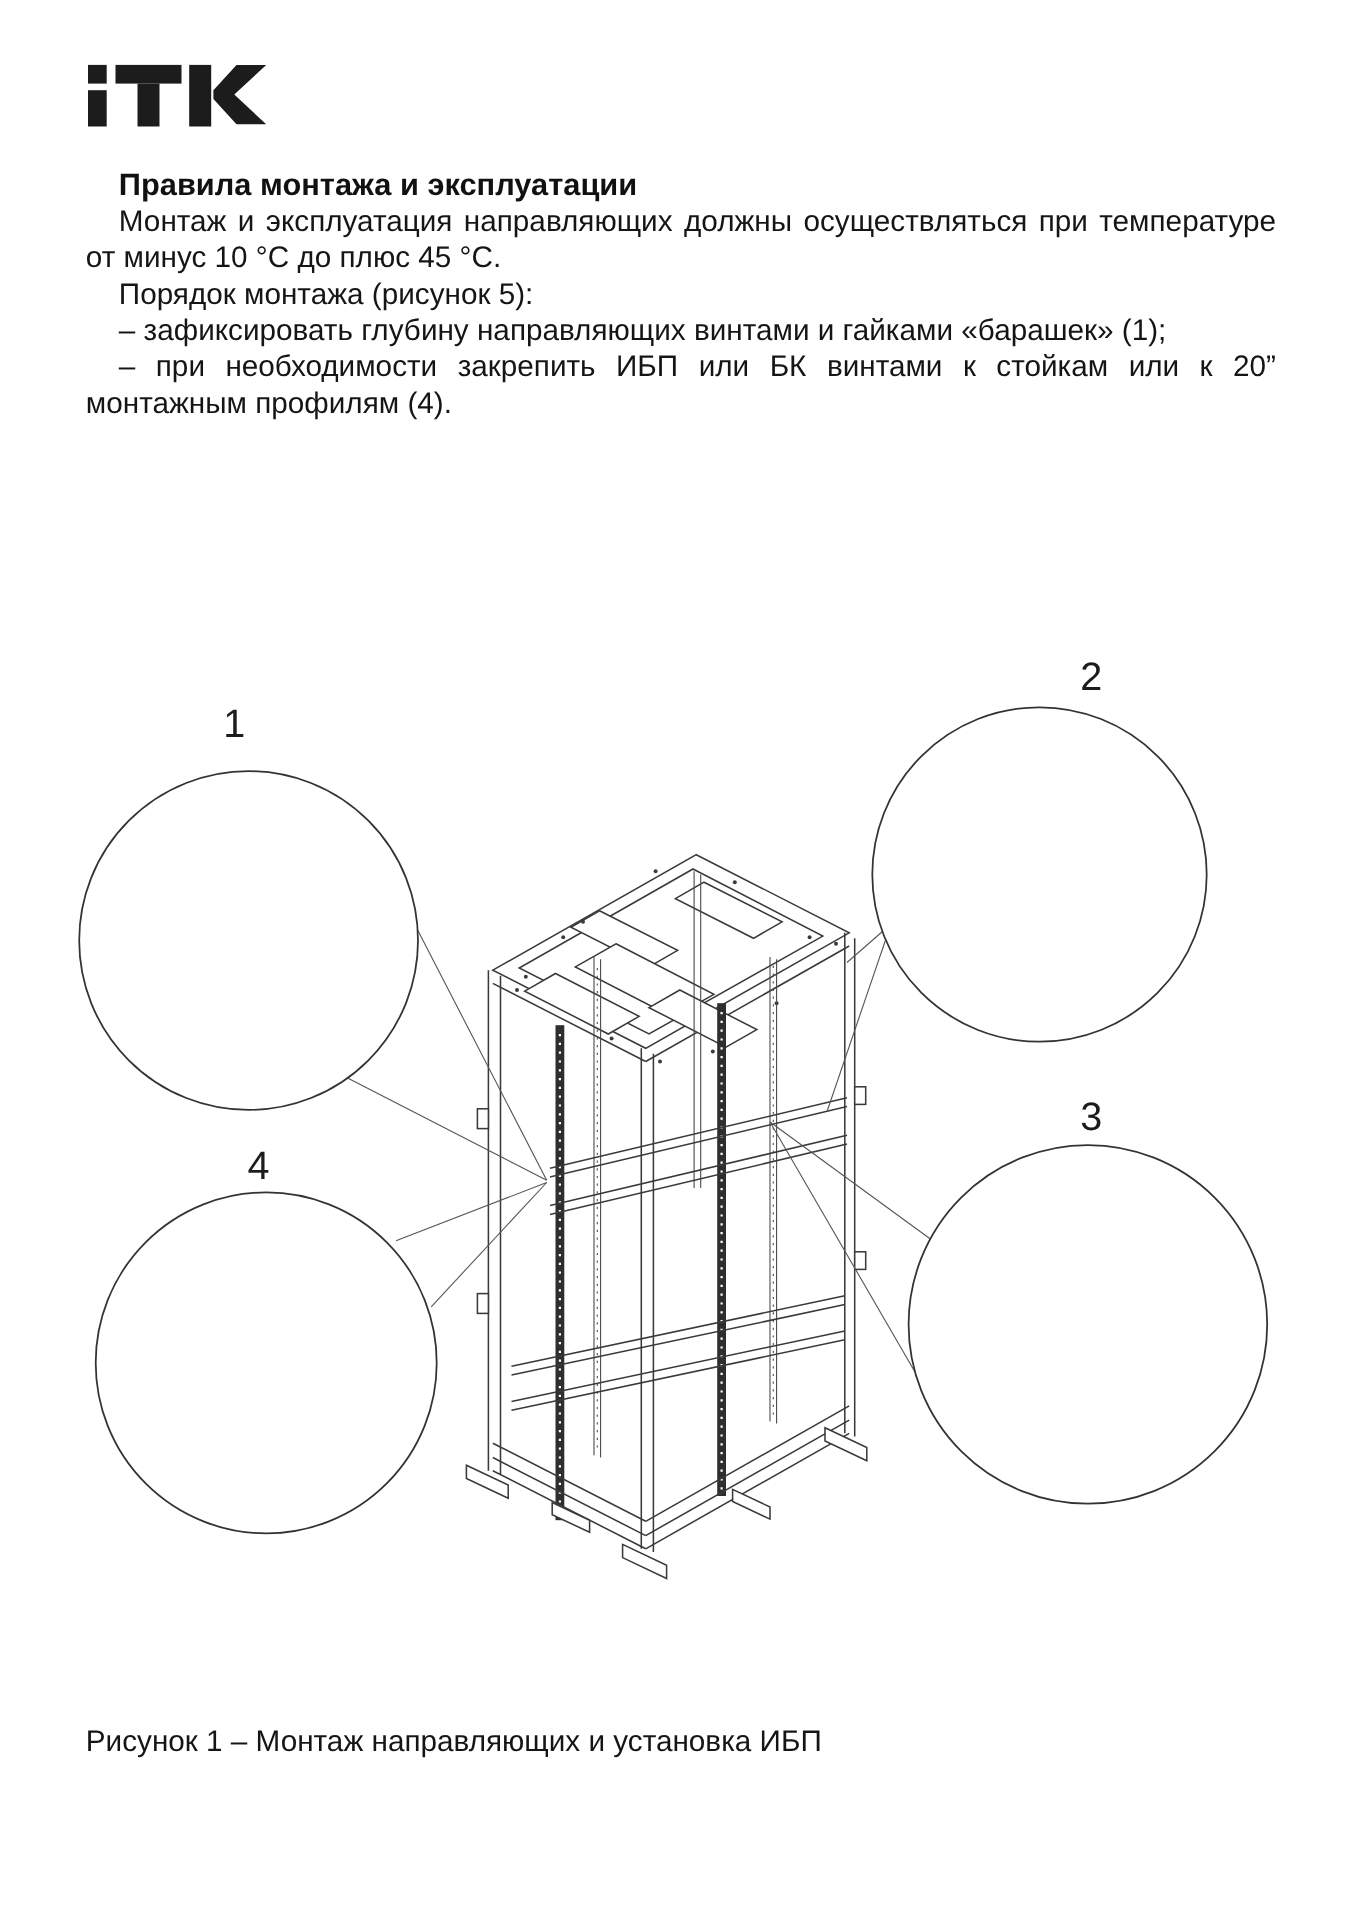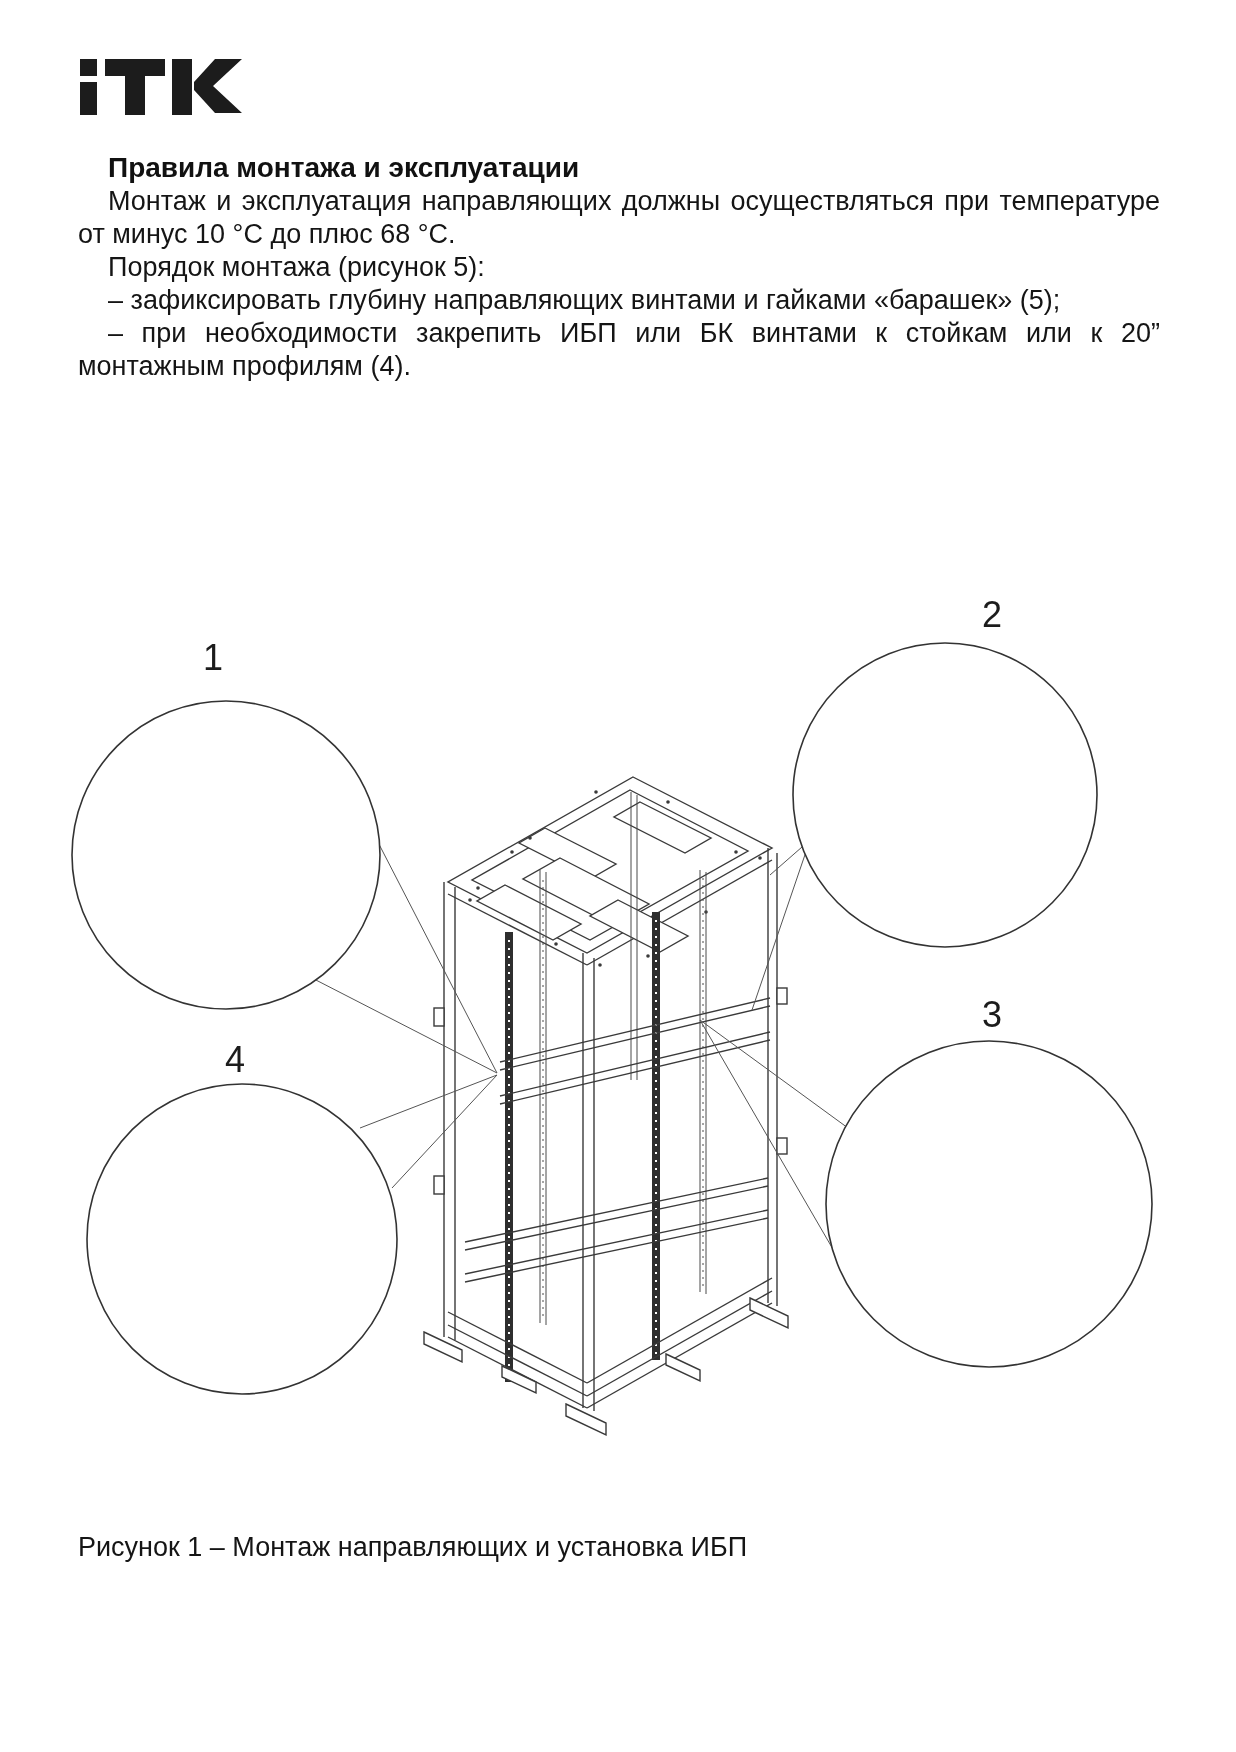--- a/index.html
+++ b/index.html
@@ -6,21 +6,21 @@
   body{
     width:1236px;height:1752px;background:#ffffff;position:relative;
     font-family:"Liberation Sans",sans-serif;color:#1a1a1a;overflow:hidden;
   }
   .page{position:absolute;inset:0;background:#fff;text-decoration:underline;}
   .logo{position:absolute;left:79px;top:57px;width:166px;height:60px;}
   .textblock{position:absolute;left:78px;top:151px;width:1082px;}
   .textblock h1{font-size:28px;line-height:34px;margin:0;font-weight:bold;text-indent:30px;color:#111;}
   .textblock p{font-size:27px;line-height:33px;margin:0;text-indent:30px;text-align:justify;color:#151515;}
   .figure{position:absolute;left:0;top:540px;width:1236px;height:920px;}
-  .caption{position:absolute;left:78px;top:1532px;font-size:27px;color:#151515;}
+  .caption{position:absolute;left:78px;top:1568px;font-size:27px;color:#151515;}
   
   .ln{stroke:#3a3a3a;stroke-width:1.4;fill:none;}
   .thin{stroke:#4a4a4a;stroke-width:1;}
   .wfill{fill:#ffffff;stroke:#3a3a3a;stroke-width:1.4;}
   .dark{fill:#2e2e2e;stroke:none;}
   .leader{stroke:#555;stroke-width:1;fill:none;}
   .dcirc{fill:#ffffff;stroke:#333;stroke-width:1.6;}
   text.lbl{font-size:36px;fill:#1c1c1c;}
 </style>
 </head>
@@ -34,23 +34,23 @@
       <rect x="1" y="25" width="17" height="33"></rect>
       <rect x="26" y="2" width="60" height="17"></rect>
       <rect x="46" y="19" width="20" height="39"></rect>
       <rect x="93" y="2" width="20" height="56"></rect>
       <polygon points="136,2 163,2 134,29 163,56 136,56 115,33 115,25"></polygon>
     </g>
   </svg>
 
   <div class="textblock">
     <h1>Правила монтажа и эксплуатации</h1>
-    <p>Монтаж и эксплуатация направляющих должны осуществляться при температуре от минус 10 °С до плюс 68 °С.</p>
+    <p>Монтаж и эксплуатация направляющих должны осуществляться при температуре от минус 10 °С до плюс 45 °С.</p>
     <p>Порядок монтажа (рисунок 5):</p>
-    <p>– зафиксировать глубину направляющих винтами и гайками «барашек» (5);</p>
+    <p>– зафиксировать глубину направляющих винтами и гайками «барашек» (1);</p>
     <p>– при необходимости закрепить ИБП или БК винтами к стойкам или к 20” монтажным профилям (4).</p>
   </div>
 
   <svg class="figure" viewBox="0 0 1236 920">
     <defs>
       <clipPath id="clip1">
           <circle cx="226" cy="315" r="154"></circle>
         </clipPath>
       <clipPath id="clip2">
           <circle cx="945" cy="255" r="152"></circle>

